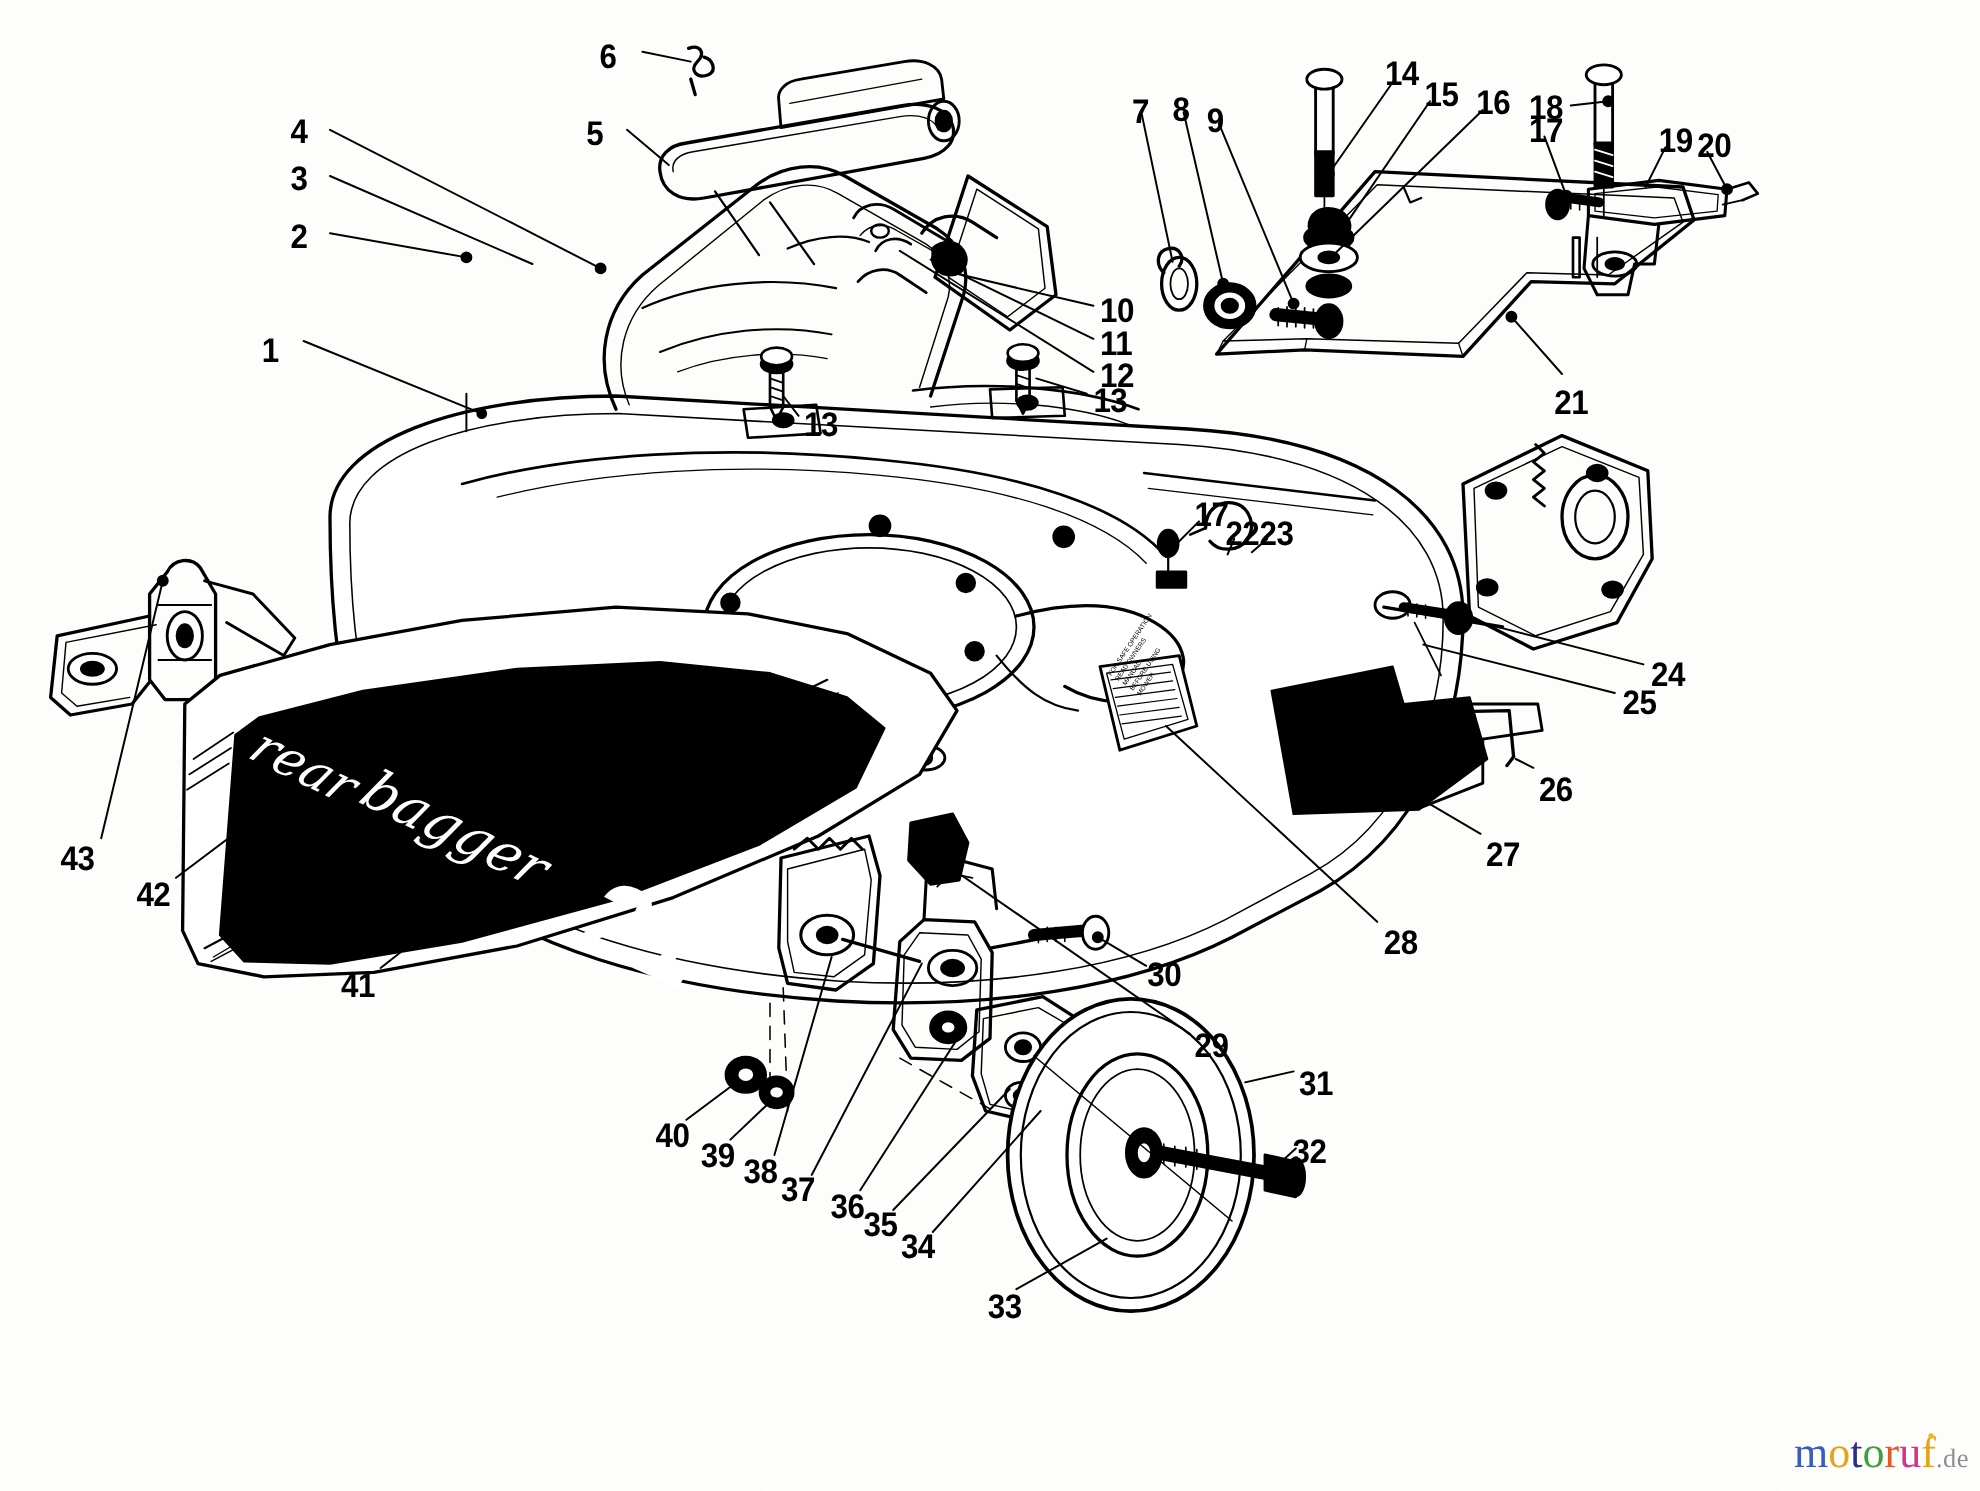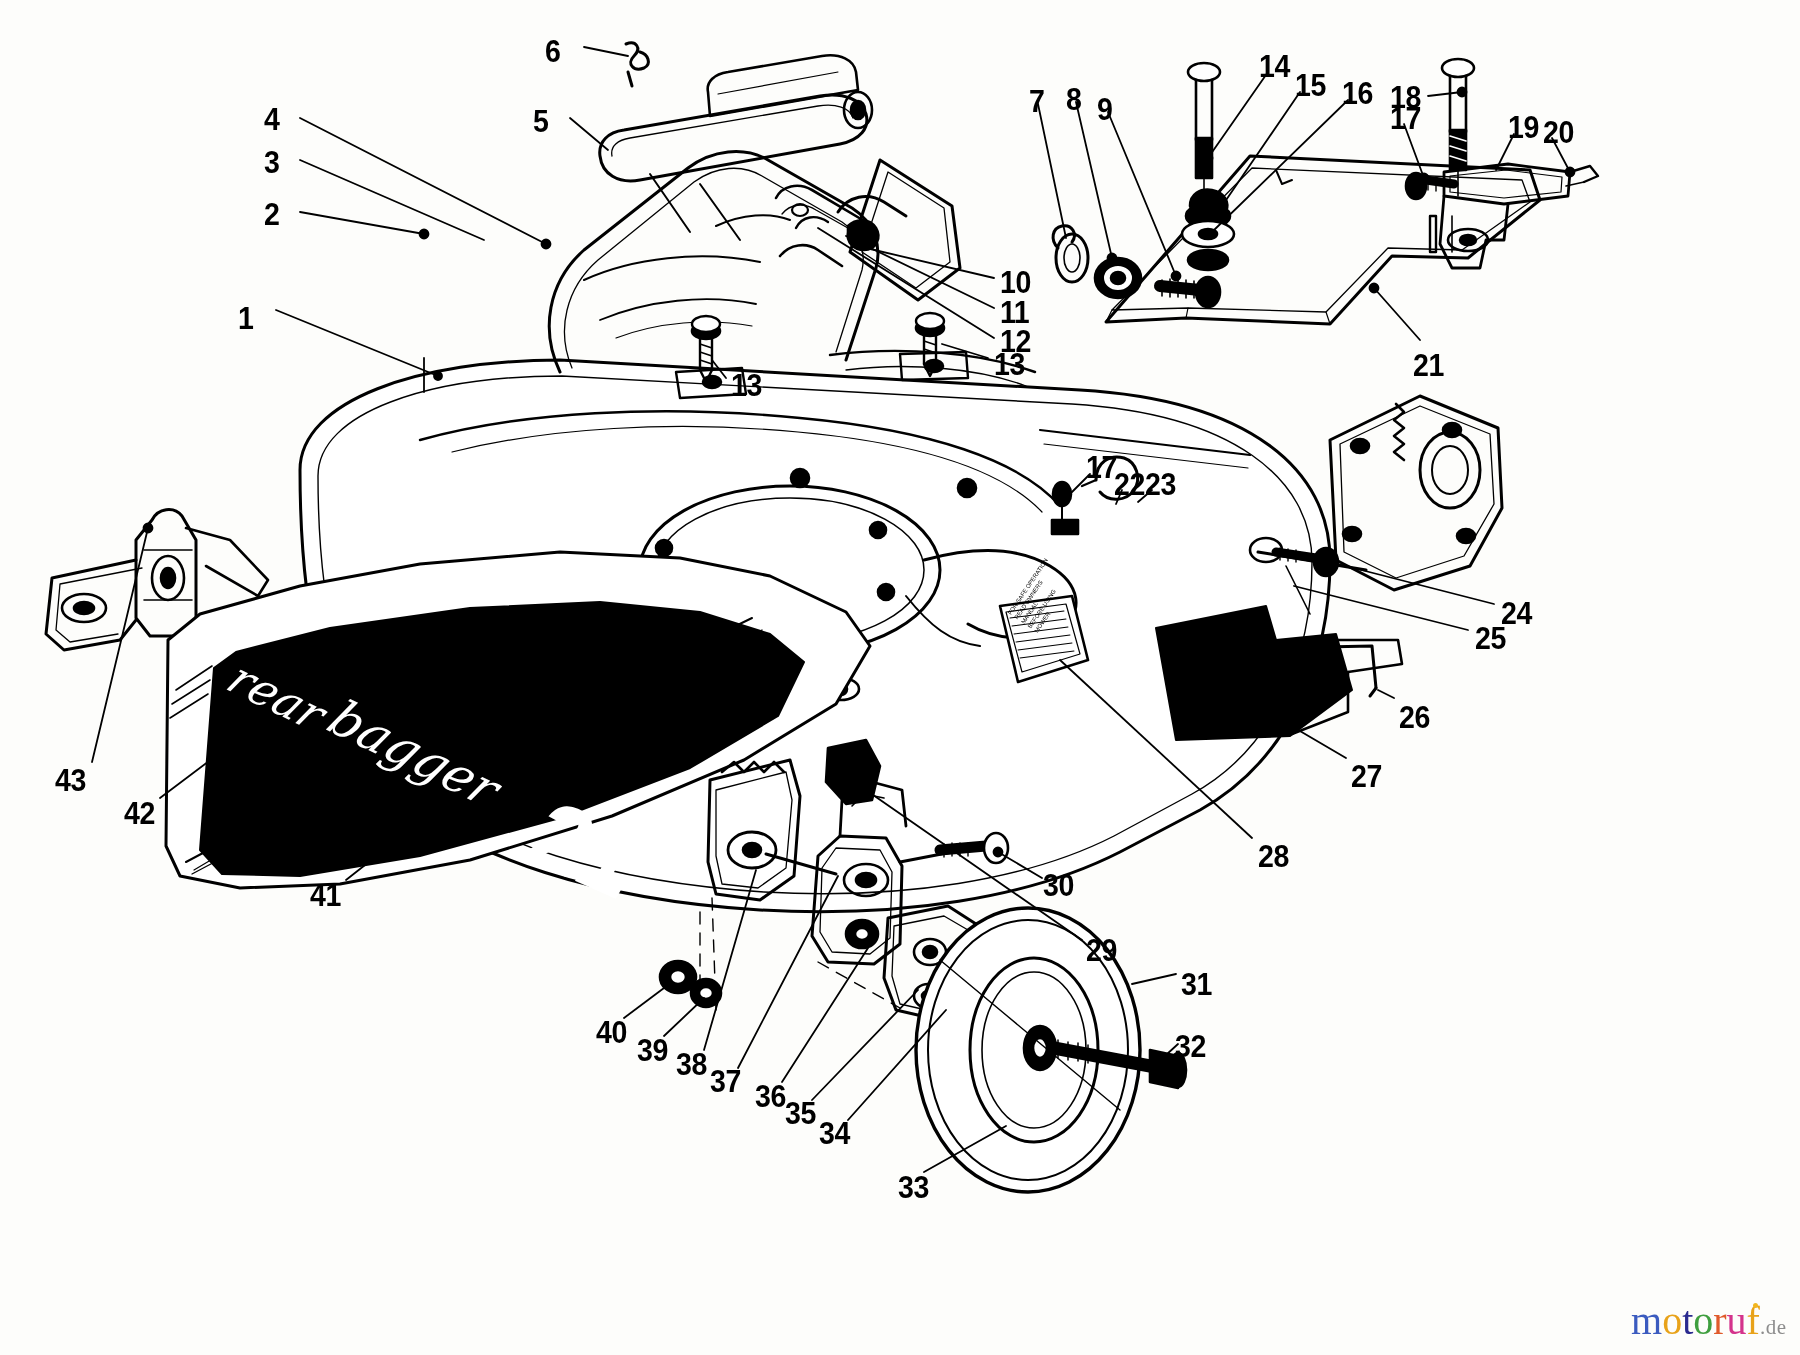--- a/index.html
+++ b/index.html
@@ -41,21 +41,21 @@
     left: 1631px;
     top: 1301px;
     font-family: "Liberation Serif", serif;
     font-size: 40px;
     line-height: 1;
     white-space: nowrap;
     user-select: none;
   }
   #watermark .wm-l { display: inline-block; }
   #watermark .wm-de {
-    font-size: 21px;
+    font-size: 24px;
     color: #8d8d8d;
     letter-spacing: 0.5px;
   }
   #watermark .wm-dot {
     position: absolute;
     left: 122px;
     top: 2px;
     width: 5px;
     height: 5px;
     border-radius: 50%;

